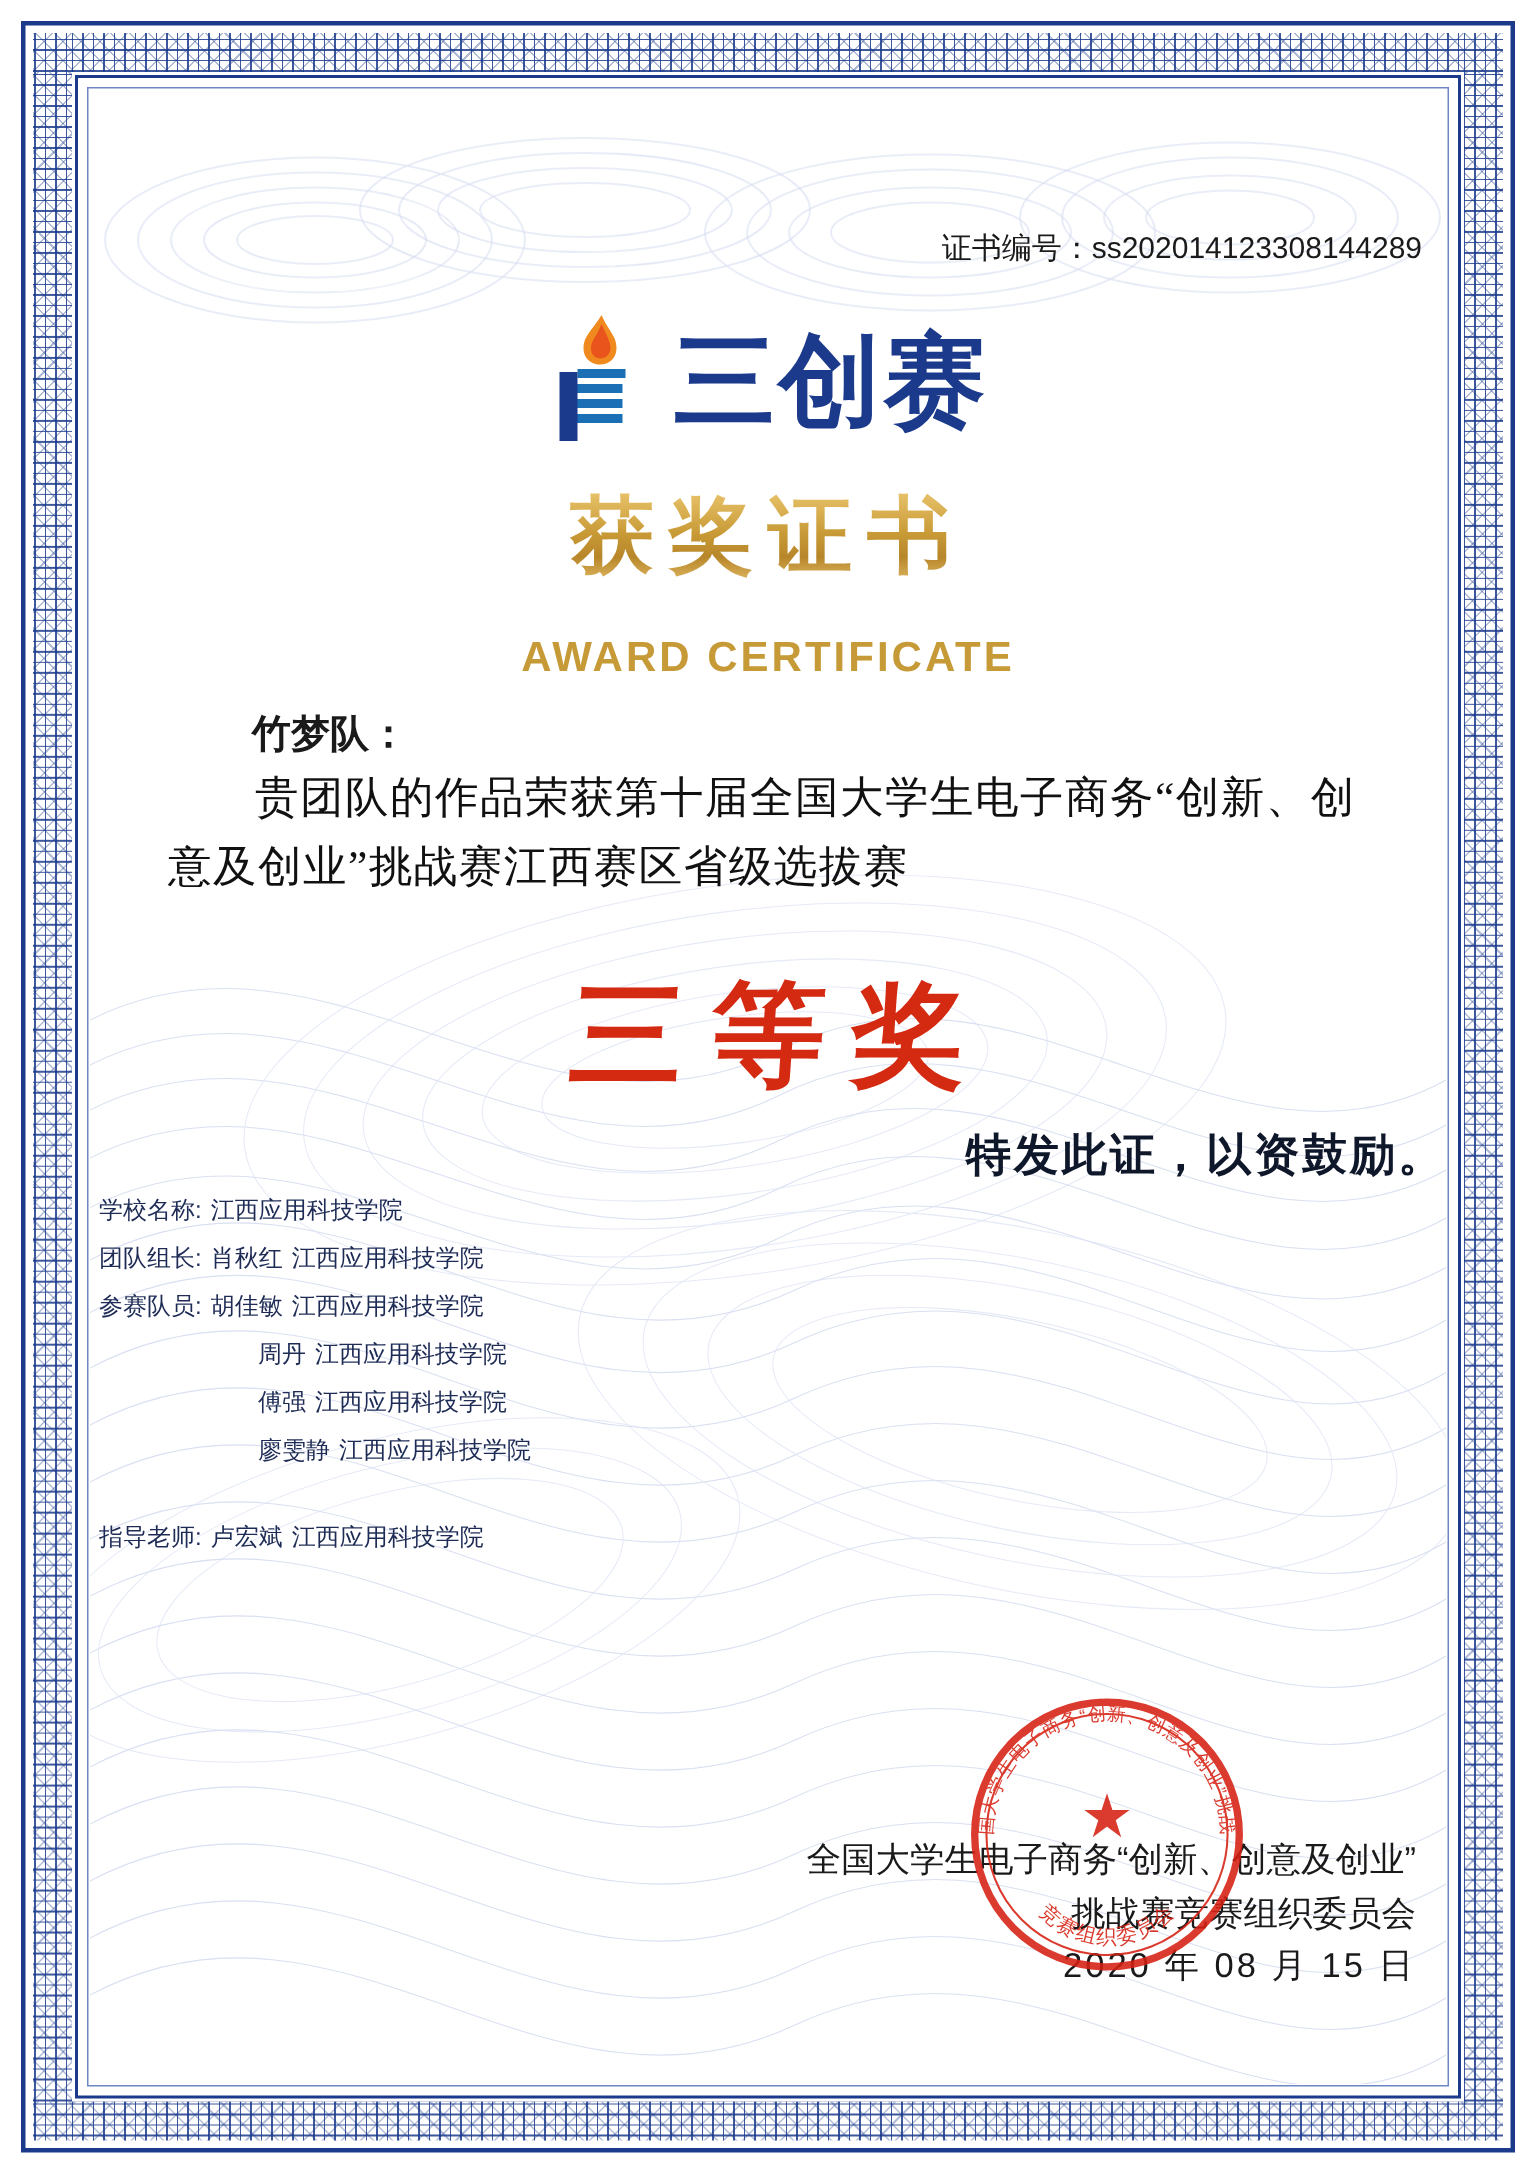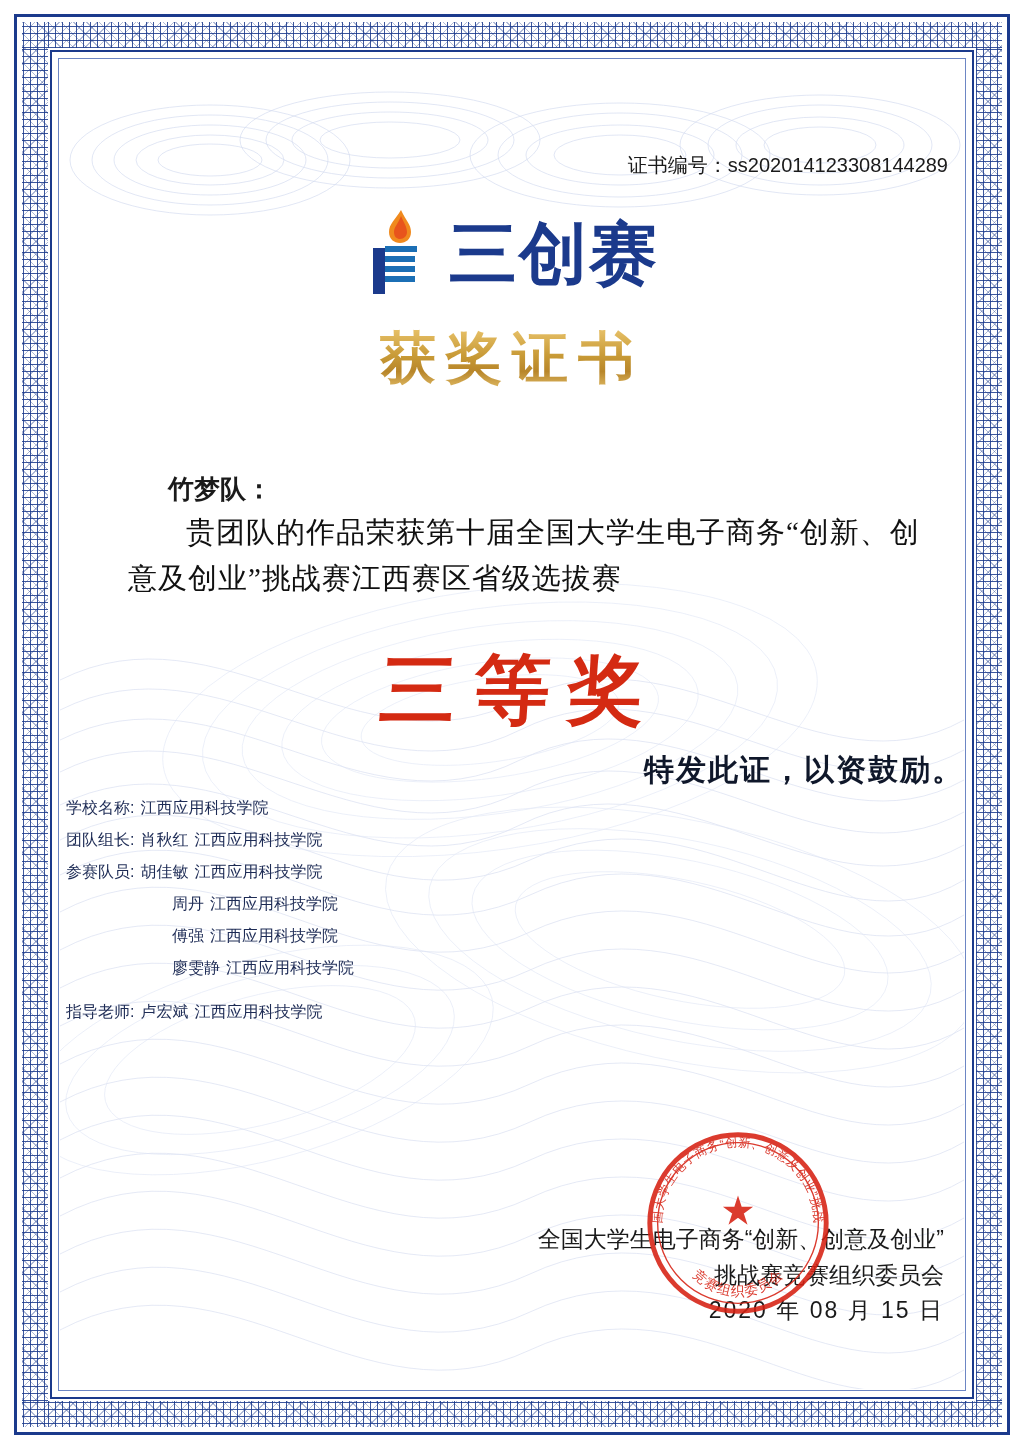--- a/index.html
+++ b/index.html
@@ -169,21 +169,21 @@
     left: 108px;
     top: 412px;
     font-family: "Liberation Serif", serif;
     font-size: 26px;
     color: #1a1a1a;
     font-weight: bold;
   }
 
   .body-text {
     position: absolute;
-    left: 68px;
+    left: 52px;
     right: 36px;
     top: 450px;
     font-family: "Liberation Serif", serif;
     font-size: 29px;
     line-height: 1.58;
     color: #111111;
     text-indent: 58px;
     letter-spacing: 1px;
   }
 
@@ -232,21 +232,21 @@
     color: #1d2b55;
   }
   .detail-value {
     color: #1d2b55;
     margin-left: 6px;
   }
   .detail-row.indented {
     padding-left: 100px;
   }
   .detail-row.advisor {
-    margin-top: 28px;
+    margin-top: 42px;
   }
 
   
   .footer {
     position: absolute;
     right: 20px;
     bottom: 60px;
     text-align: right;
     font-family: "Liberation Sans", sans-serif;
     font-size: 23px;
@@ -362,20 +362,21 @@
           <path d="M14 48 L50 48 L50 54 L14 54 Z" fill="#1b6fb5"></path>
           <path d="M14 58 L50 58 L50 64 L14 64 Z" fill="#1b6fb5"></path>
           <path d="M14 68 L50 68 L50 74 L14 74 Z" fill="#1b6fb5"></path>
           <path d="M8 40 L8 86 L20 86 L20 40 Z" fill="#1b3a8c"></path>
         </svg>
       </div>
       <div class="logo-text">三创赛</div>
     </div>
 
     <div class="title-cn">获奖证书</div>
+    <div class="title-en">AWARD CERTIFICATE</div>
 
     <div class="salutation">竹梦队：</div>
 
     <div class="body-text">贵团队的作品荣获第十届全国大学生电子商务“创新、创意及创业”挑战赛江西赛区省级选拔赛</div>
 
     <div class="award-level">三等奖</div>
 
     <div class="encourage">特发此证，以资鼓励。</div>
 
     <div class="details">

